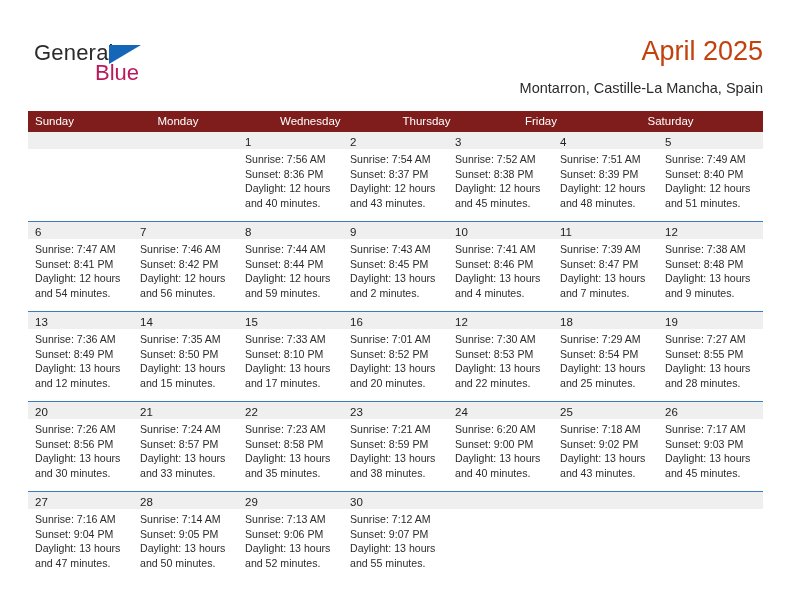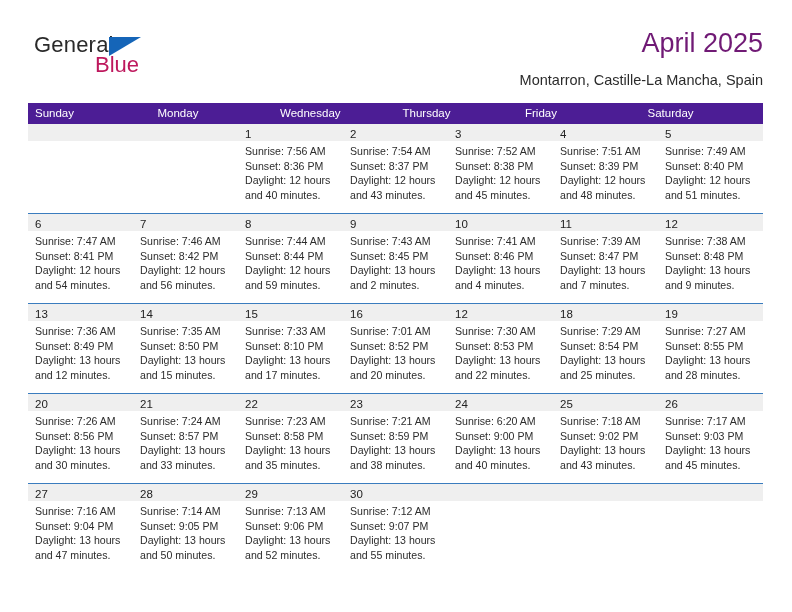--- a/index.html
+++ b/index.html
@@ -12,20 +12,21 @@
     background: #ffffff;
     font-family: "Liberation Sans", sans-serif;
     color: #000000;
     overflow: hidden;
   }
   .page {
     position: relative;
     width: 792px;
     height: 528px;
     box-sizing: border-box;
+    margin-top: 8px;
   }
 
   
   .top-bar {
     position: absolute;
     left: 28px;
     top: 26px;
     right: 29px;
     height: 70px;
   }
@@ -64,21 +65,21 @@
   }
 
   .title-block {
     position: absolute;
     right: 0;
     top: 0;
     text-align: right;
   }
   .cal-title {
     font-size: 27px;
-    color: #701a75;
+    color: #c2410c;
     line-height: 34px;
     white-space: nowrap;
   }
   .cal-subtitle {
     font-size: 14.5px;
     color: #2b2b2b;
     line-height: 20px;
     margin-top: 10px;
     white-space: nowrap;
     padding-left: 30px;
@@ -86,21 +87,21 @@
 
   
   .calendar {
     position: absolute;
     left: 28px;
     top: 103px;
     width: 735px;
   }
   .weekday-row {
     display: flex;
-    background: #4c1d95;
+    background: #7f1d1d;
     height: 21px;
   }
   .weekday {
     flex: 1 1 0;
     color: #ffffff;
     font-size: 11.5px;
     line-height: 21px;
     padding-left: 7px;
     box-sizing: border-box;
     white-space: nowrap;

